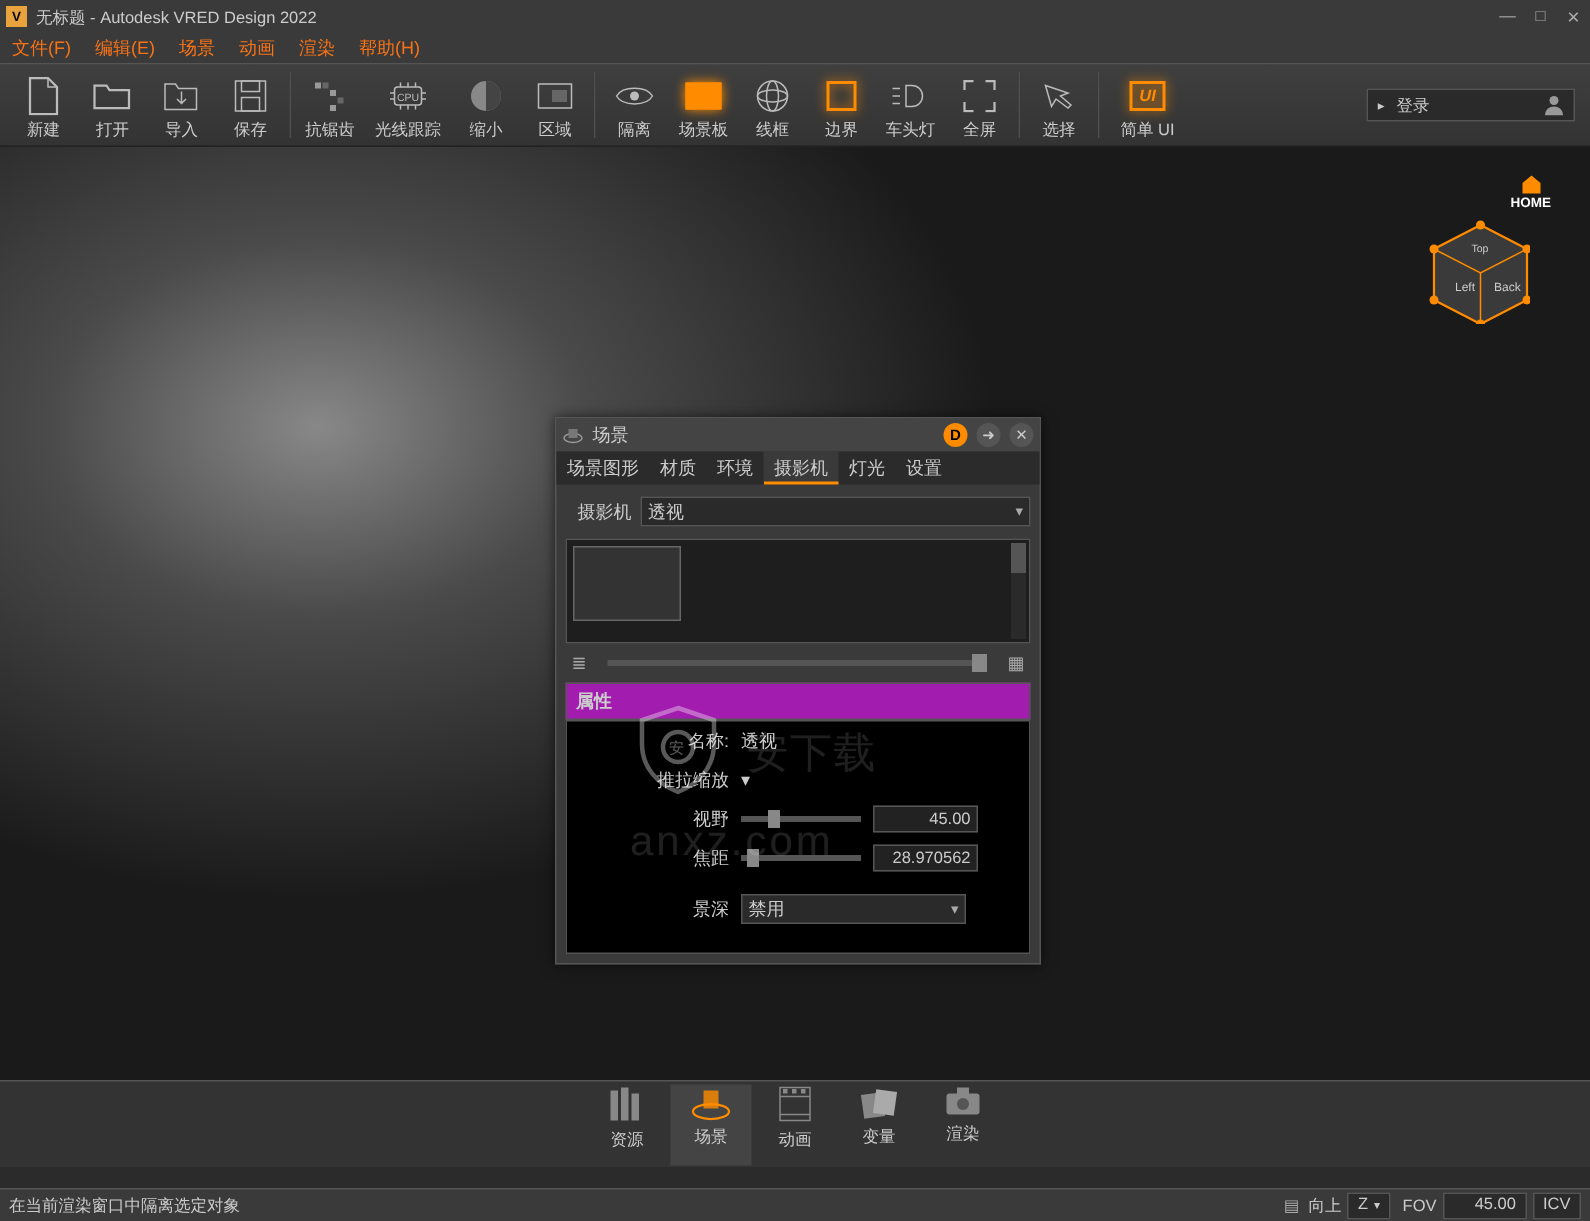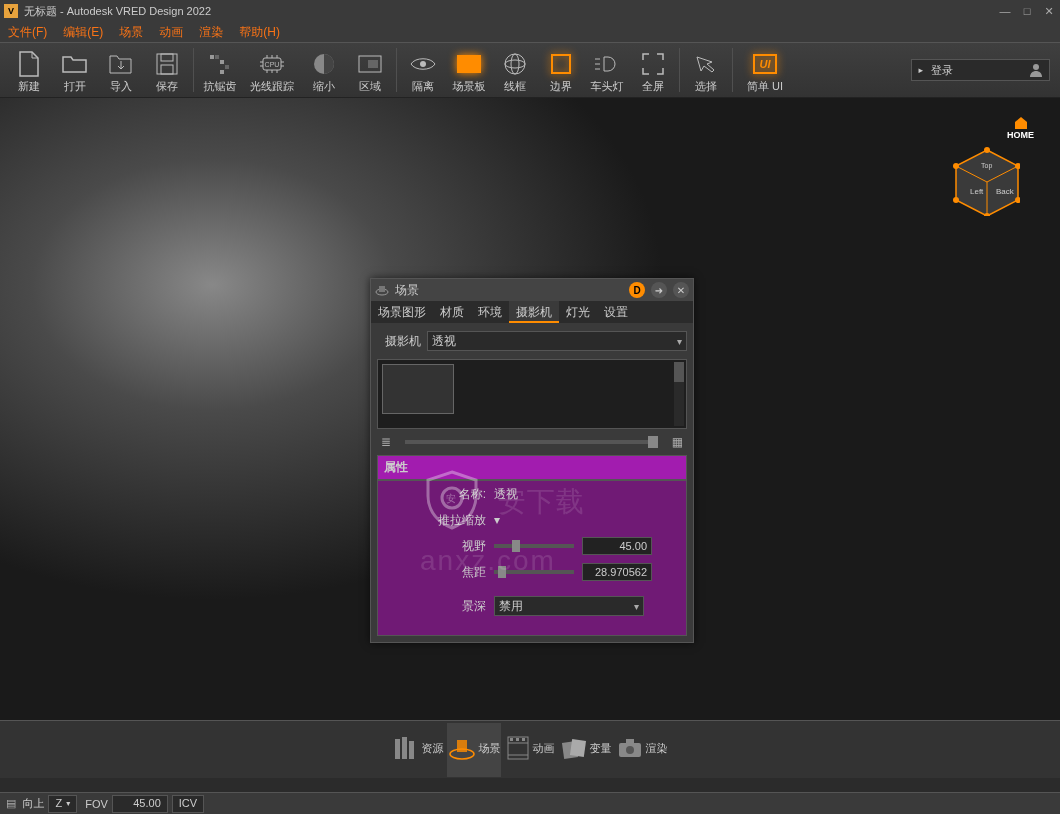--- a/index.html
+++ b/index.html
@@ -50,36 +50,36 @@
 .select::after { content:"▾"; position:absolute; right:4px; color:#aaa; font-size:10px; }
 .thumb-area { margin-top:6px; height:70px; background:#1e1e1e; border:1px solid #555; display:flex; align-items:flex-start; padding:4px; position:relative; }
 .thumb-area .thumb { width:72px; height:50px; border:1px solid #666; background:#333; }
 .thumb-area .scroll { position:absolute; right:2px; top:2px; bottom:2px; width:10px; background:#2a2a2a; }
 .thumb-area .scroll .handle { position:absolute; top:0; width:100%; height:20px; background:#555; }
 .row-icons { display:flex; justify-content:flex-end; align-items:center; gap:6px; padding:6px 4px; }
 .row-icons .hslider { flex:1; height:4px; background:#555; margin:0 8px; position:relative; }
 .row-icons .hslider .knob { position:absolute; right:0; top:-4px; width:10px; height:12px; background:#888; }
 
 .section-head { background:#a21caf; font-weight:bold; padding:3px 6px; border:1px solid #555; font-size:12px; }
-.prop-area { border:1px solid #555; background:#701a75; }
+.prop-area { border:1px solid #555; background:#000000; }
 .prop-row { display:flex; align-items:center; height:26px; padding:0 8px; gap:8px; }
 .prop-row .lab { width:100px; text-align:right; font-size:12px; }
 .prop-row .val { font-size:12px; }
 .prop-row .slider { width:80px; height:4px; background:#555; position:relative; }
 .prop-row .slider .k { position:absolute; top:-4px; width:8px; height:12px; background:#888; }
 .prop-row .numbox { width:70px; height:18px; background:#222; border:1px solid #555; color:#ccc; font-size:11px; text-align:right; padding-right:4px; line-height:16px; }
 .prop-row .check { width:14px; height:14px; background:#222; border:1px solid #666; }
 .sep-line { height:8px; }
 
 .watermark { position:absolute; left:420px; top:370px; color:rgba(255,255,255,.12); font-size:42px; font-family:Arial; letter-spacing:2px; pointer-events:none; z-index:5; }
 .watermark .shield { display:inline-block; vertical-align:middle; }
 
 
 .bottom-tabs { height:58px; background:#333; border-top:1px solid #555; display:flex; align-items:center; justify-content:center; gap:2px; }
-.bottom-tabs .btab { width:54px; height:54px; display:flex; flex-direction:row; align-items:center; justify-content:center; gap:3px; padding-bottom:3px; color:#ccc; font-size:11px; }
+.bottom-tabs .btab { width:54px; height:54px; display:flex; flex-direction:column; align-items:center; justify-content:flex-start; gap:3px; padding-bottom:3px; color:#ccc; font-size:11px; }
 .bottom-tabs .btab.active { background:#444; }
 
 
 .statusbar { position:absolute; left:0; right:0; bottom:0; height:22px; background:#3a3a3a; border-top:1px solid #555; color:#ccc; font-size:11px; display:flex; align-items:center; padding:0 6px; }
 .statusbar .left { flex:1; }
 .statusbar .box { background:#2a2a2a; border:1px solid #555; padding:1px 6px; height:18px; line-height:15px; display:inline-flex; align-items:center; margin-left:4px; }
 </style>
 </head>
 <body>
 
@@ -420,20 +420,21 @@
           <rect x="2" y="6" width="22" height="14" rx="2" fill="#888"></rect>
           <rect x="9" y="2" width="8" height="5" fill="#888"></rect>
           <circle cx="13" cy="13" r="4" fill="#555"></circle>
         </svg>
       </span>
     <span>渲染</span>
   </div>
 </div>
 
 <div class="statusbar">
+  <span class="left">在当前渲染窗口中隔离选定对象</span>
   <span style="color:#aaa; margin-right:6px;">▤</span>
   <span>向上</span>
   <span class="box">
       <span>Z</span> 
       <span style="font-size:8px;margin-left:4px;">▾</span>
     </span>
   <span style="margin-left:8px;">FOV</span>
   <span class="box" style="width:56px;justify-content:flex-end;">45.00</span>
   <span class="box">ICV</span>
 </div>

